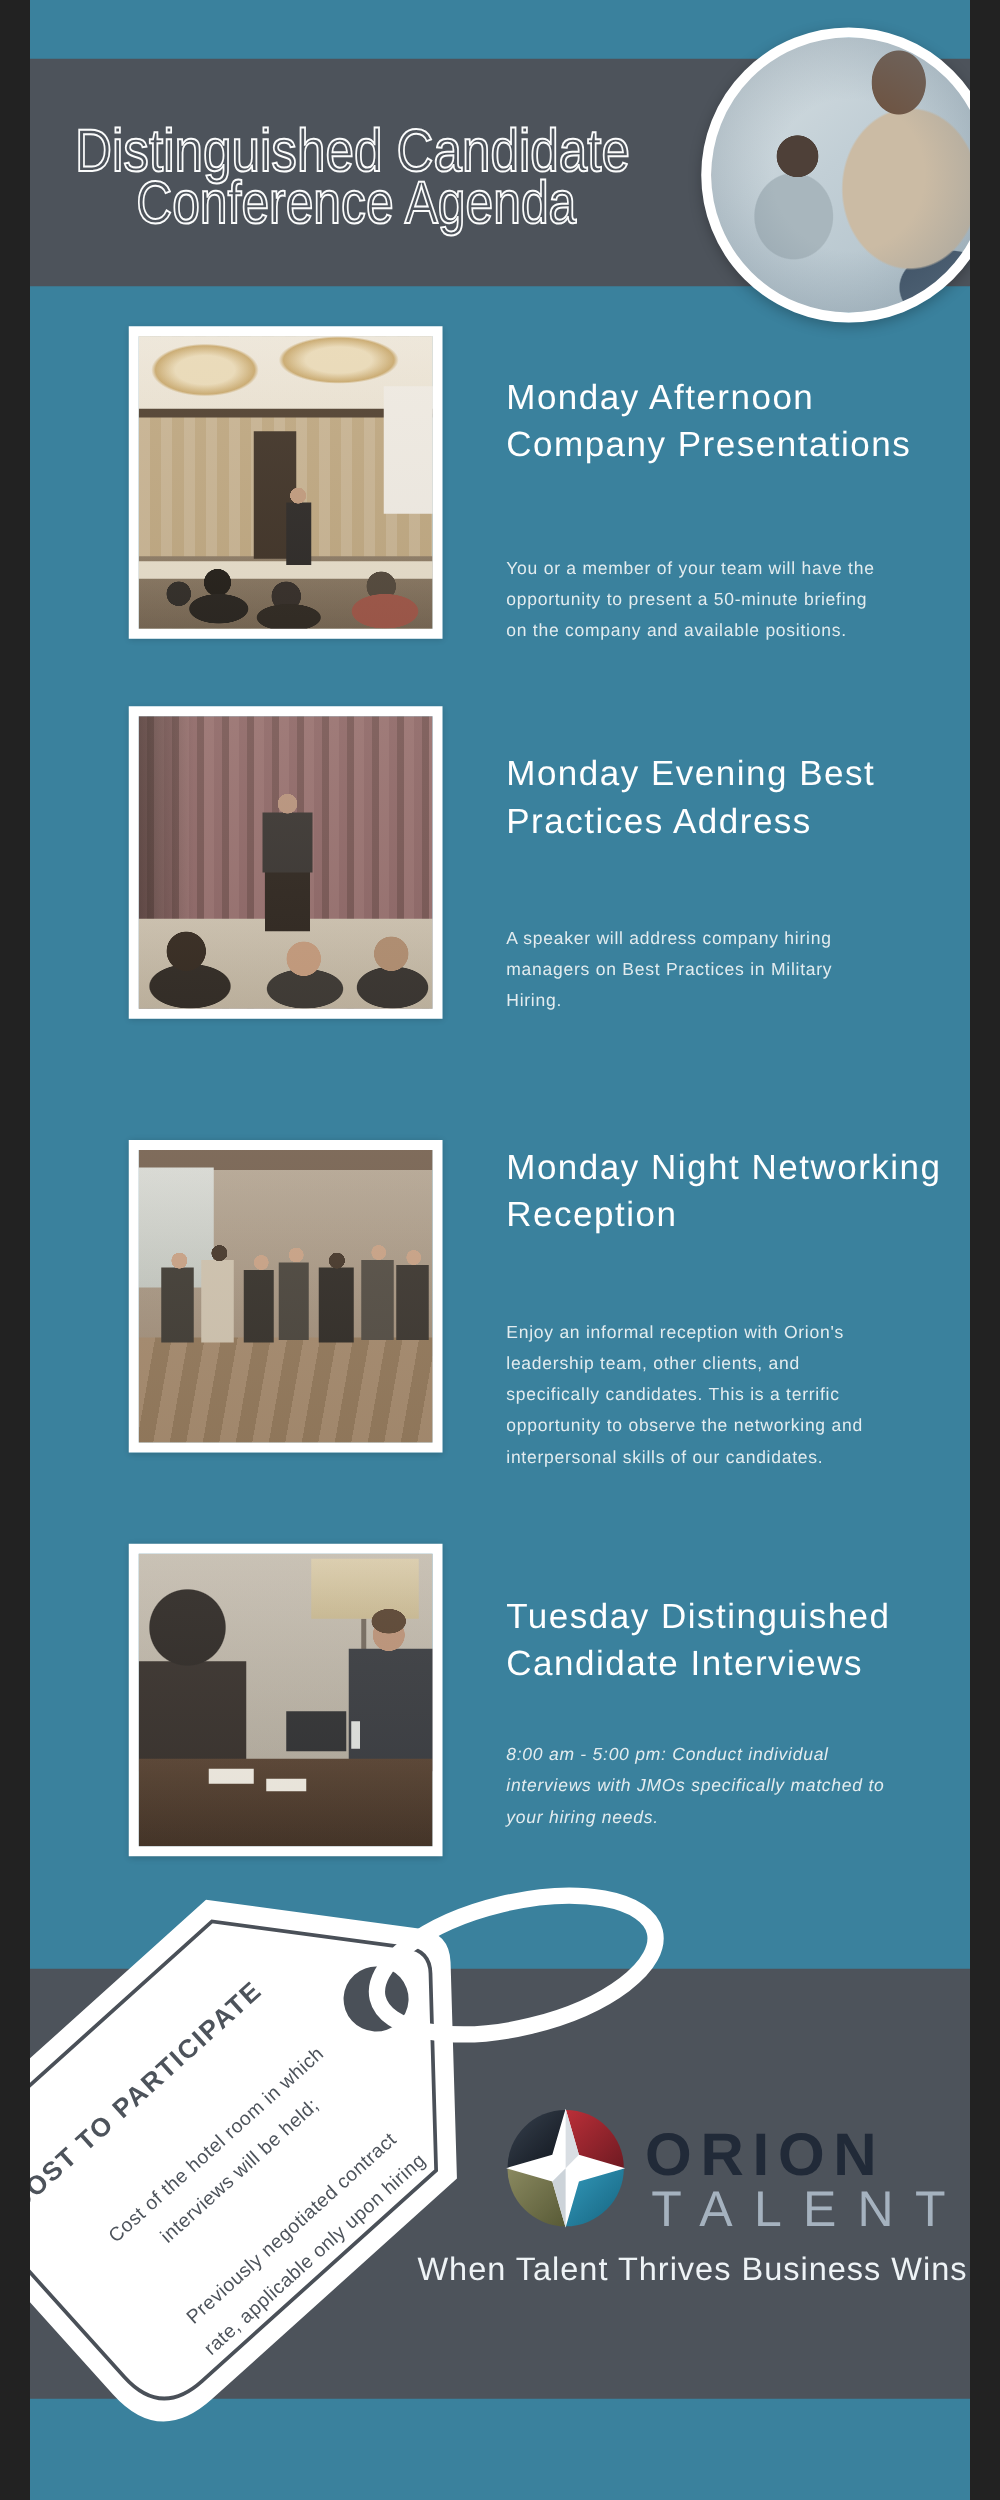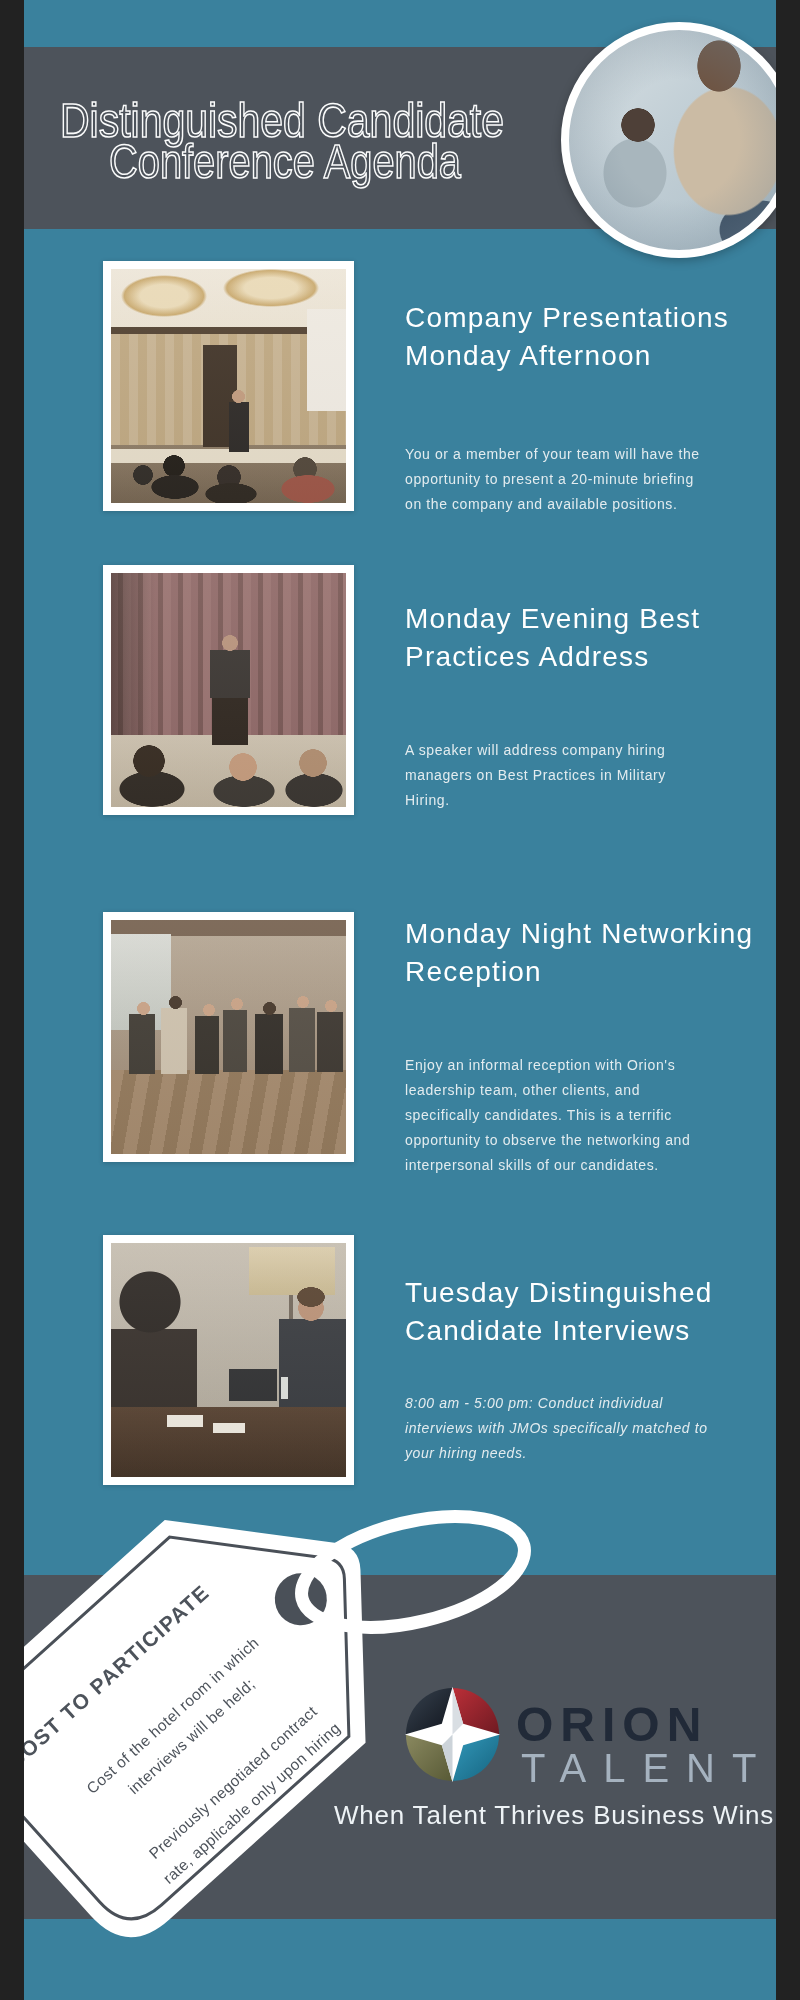--- a/index.html
+++ b/index.html
@@ -149,26 +149,26 @@
     <text class="outline-title" x="36" y="67" textLength="444" lengthAdjust="spacingAndGlyphs">Distinguished Candidate</text>
     <text class="outline-title" x="85" y="108" textLength="352" lengthAdjust="spacingAndGlyphs">Conference Agenda</text>
   </svg>
 
   <div class="hero-circle"></div>
 
   <div class="sec s1">
     <div class="photo photo1"></div>
     <div class="txt">
       <div class="sec-title">
+        <div>Monday Afternoon</div>
         <div>Company Presentations</div>
-        <div>Monday Afternoon</div>
       </div>
       <div class="sec-body">
         <div>You or a member of your team will have the</div>
-        <div>opportunity to present a 20-minute briefing</div>
+        <div>opportunity to present a 50-minute briefing</div>
         <div>on the company and available positions.</div>
       </div>
     </div>
   </div>
 
   <div class="sec s2">
     <div class="photo photo2"></div>
     <div class="txt">
       <div class="sec-title">
         <div>Monday Evening Best</div>

